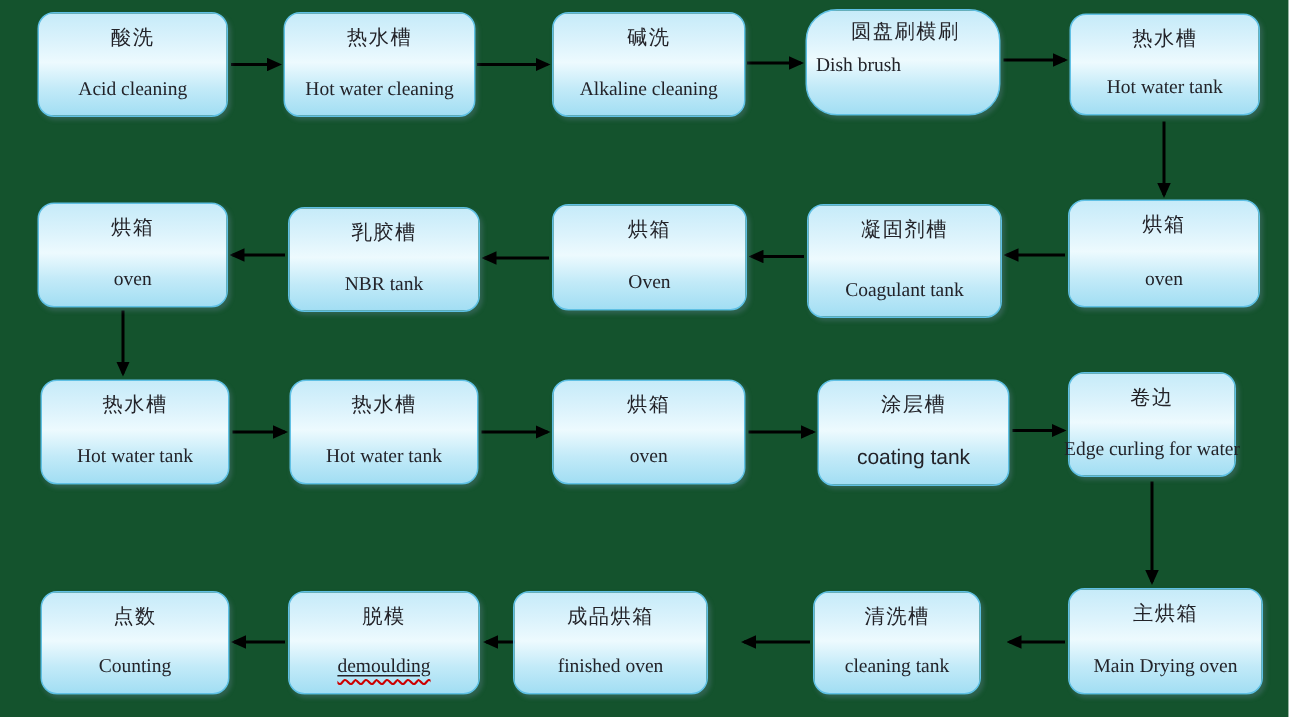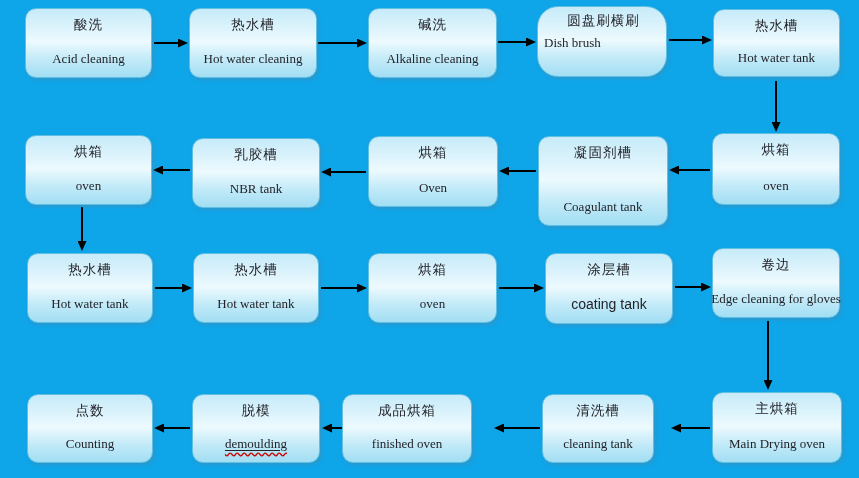--- a/index.html
+++ b/index.html
@@ -1,20 +1,20 @@
 <!DOCTYPE html>
 <html><head>
 <meta charset="utf-8">
 <style>
   html, body { margin: 0; padding: 0; background: #ffffff; }
   .stage {
     position: relative;
     width: 859px;
     height: 478px;
-    background: #0ea5e9;
+    background: #14532d;
     overflow: hidden;
     font-family: "Liberation Serif", serif;
   }
   .stage svg.arrow-layer {
     position: absolute;
     left: 0; top: 0;
     width: 859px; height: 478px;
   }
   .box {
     position: absolute;
@@ -105,21 +105,21 @@
         </div>
       </div>
       <div class="box" style="left: 713px; top: 9px; width: 127px; height: 68px;">
         <div class="zh">热水槽</div>
         <div class="en">Hot water tank</div>
       </div>
       <div class="box" style="left: 712px; top: 133px; width: 128px; height: 72px;">
         <div class="zh">烘箱</div>
         <div class="en">oven</div>
       </div>
-      <div class="box" style="left: 538px; top: 136px; width: 130px; height: 90px;">
+      <div class="box" style="left: 538px; top: 136px; width: 130px; height: 76px;">
         <div class="zh">凝固剂槽</div>
         <div class="en">Coagulant tank</div>
       </div>
       <div class="box" style="left: 368px; top: 136px; width: 130px; height: 71px;">
         <div class="zh">烘箱</div>
         <div class="en">Oven</div>
       </div>
       <div class="box" style="left: 192px; top: 138px; width: 128px; height: 70px;">
         <div class="zh">乳胶槽</div>
         <div class="en">NBR tank</div>
@@ -137,23 +137,23 @@
         <div class="en">Hot water tank</div>
       </div>
       <div class="box" style="left: 368px; top: 253px; width: 129px; height: 70px;">
         <div class="zh">烘箱</div>
         <div class="en">oven</div>
       </div>
       <div class="box" style="left: 545px; top: 253px; width: 128px; height: 71px;">
         <div class="zh">涂层槽</div>
         <div class="en sans">coating tank</div>
       </div>
-      <div class="box" style="left: 712px; top: 248px; width: 128px; height: 70px;">
+      <div class="box" style="left: 712px; top: 248px; width: 112px; height: 70px;">
         <div class="zh">卷边</div>
-        <div class="en">Edge cleaning for gloves</div>
+        <div class="en">Edge curling for water</div>
       </div>
       <div class="box" style="left: 712px; top: 392px; width: 130px; height: 71px; justify-content: space-between;">
         <div class="zh">主烘箱</div>
         <div class="en">Main Drying oven</div>
       </div>
       <div class="box" style="left: 542px; top: 394px; width: 112px; height: 69px;">
         <div class="zh">清洗槽</div>
         <div class="en">cleaning tank</div>
       </div>
       <div class="box" style="left: 342px; top: 394px; width: 130px; height: 69px;">

